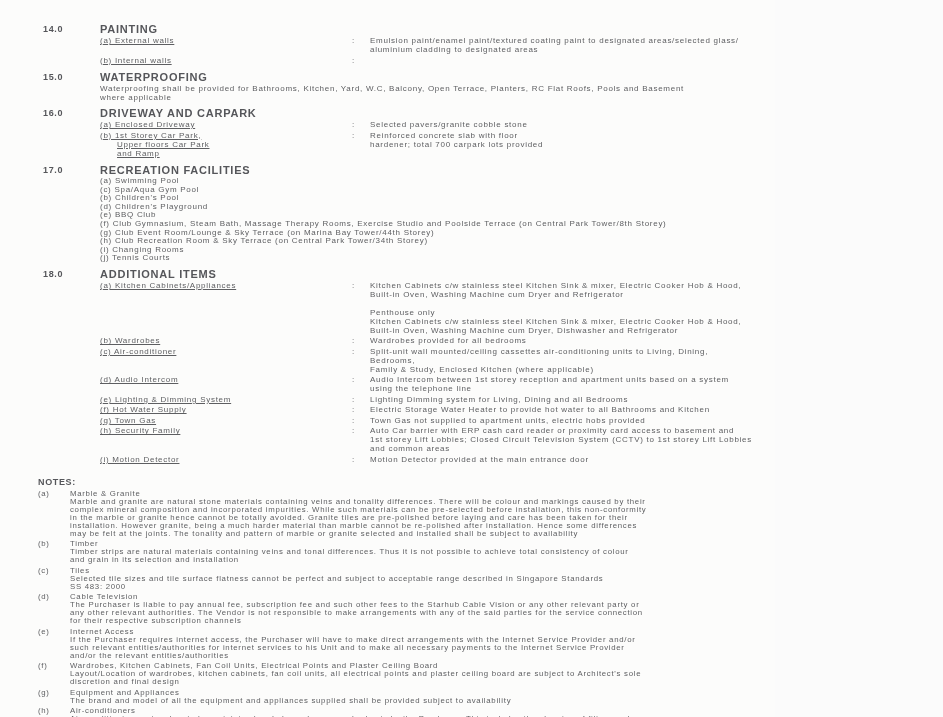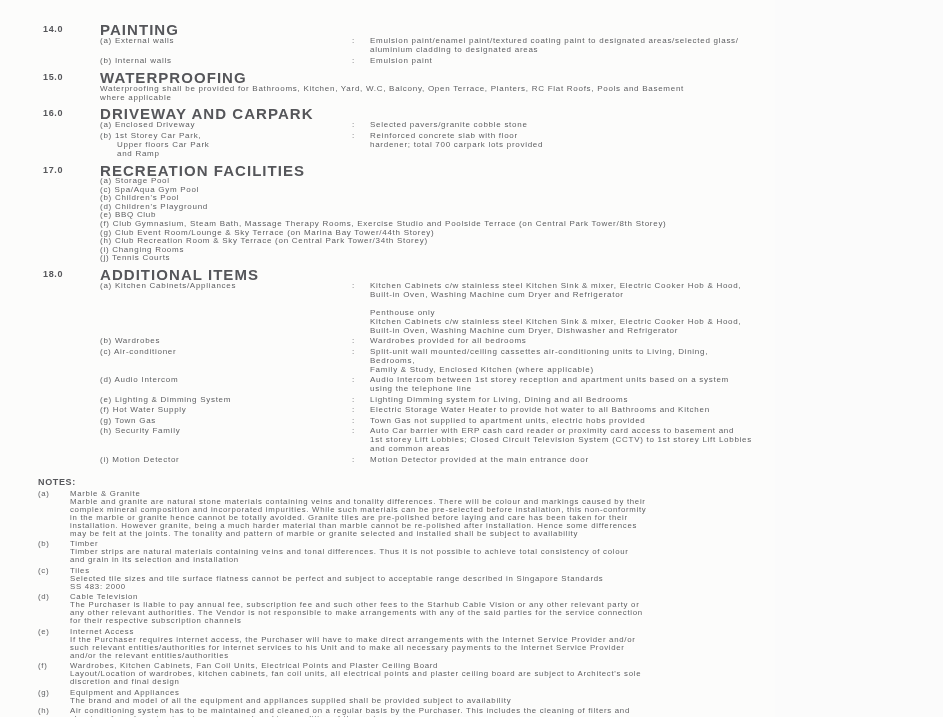--- a/index.html
+++ b/index.html
@@ -7,24 +7,24 @@
     position:relative; box-sizing:border-box;
     width:775px; height:717px; overflow:hidden;
     background:#fcfcfb;
     padding:25px 22px 0 43px;
     font-family:"Liberation Sans", sans-serif;
     font-size:8px; line-height:9px;
     color:#5d5e61; letter-spacing:0.09em;
   }
   .section { display:grid; grid-template-columns:57px 1fr; margin-bottom:7px; }
   .sec-num { font-weight:700; font-size:9px; color:#55565a; letter-spacing:0.07em; }
-  .sec-title { font-weight:700; font-size:15px; color:#55565a; letter-spacing:0.07em; margin:0 0 2px 0; }
+  .sec-title { font-weight:700; font-size:11px; color:#55565a; letter-spacing:0.07em; margin:0 0 2px 0; }
   .sec-body { white-space:pre-line; }
   .item-row { display:grid; grid-template-columns:252px 18px 1fr; margin-bottom:1.5px; }
-  .item-label { white-space:pre-line; padding-left:17px; text-indent:-17px; }
+  .item-label { white-space:pre-line; padding-left:17px; text-indent:-17px;text-decoration:underline; }
   .item-colon { text-align:left; }
   .item-desc { white-space:pre-line; }
   .plain-list { }
   .plain-item { line-height:8.6px; white-space:pre-line; }
   .notes { margin-left:-5px; margin-top:12px; }
   .notes-title { font-weight:700; font-size:9px; color:#55565a; letter-spacing:0.07em; margin:0 0 2px 0; line-height:10px; }
   .note { display:grid; grid-template-columns:32px 1fr; margin-top:2.5px; line-height:8px; font-size:7.8px; }
   .note-letter { }
   .note-title { }
   .note-body { white-space:pre-line; }
@@ -40,21 +40,20 @@
       <h2 class="sec-title">PAINTING</h2>
       <div class="item-row">
         <div class="item-label">(a) External walls</div>
         <div class="item-colon">:</div>
         <div class="item-desc">Emulsion paint/enamel paint/textured coating paint to designated areas/selected glass/
 aluminium cladding to designated areas</div>
       </div>
       <div class="item-row">
         <div class="item-label">(b) Internal walls</div>
         <div class="item-colon">:</div>
-        <div class="item-desc">Emulsion paint</div>
       </div>
     </div>
   </div>
 
   <div class="section">
     <div class="sec-num">15.0</div>
     <div class="sec-content">
       <h2 class="sec-title">WATERPROOFING</h2>
       <div class="sec-body">Waterproofing shall be provided for Bathrooms, Kitchen, Yard, W.C, Balcony, Open Terrace, Planters, RC Flat Roofs, Pools and Basement
 where applicable</div>
@@ -79,21 +78,21 @@
 hardener; total 700 carpark lots provided</div>
       </div>
     </div>
   </div>
 
   <div class="section">
     <div class="sec-num">17.0</div>
     <div class="sec-content">
       <h2 class="sec-title">RECREATION FACILITIES</h2>
       <div class="plain-list">
-        <div class="plain-item">(a) Storage Pool</div>
+        <div class="plain-item">(a) Swimming Pool</div>
         <div class="plain-item">(c) Spa/Aqua Gym Pool</div>
         <div class="plain-item">(b) Children's Pool</div>
         <div class="plain-item">(d) Children's Playground</div>
         <div class="plain-item">(e) BBQ Club</div>
         <div class="plain-item">(f) Club Gymnasium, Steam Bath, Massage Therapy Rooms, Exercise Studio and Poolside Terrace (on Central Park Tower/8th Storey)</div>
         <div class="plain-item">(g) Club Event Room/Lounge &amp; Sky Terrace (on Marina Bay Tower/44th Storey)</div>
         <div class="plain-item">(h) Club Recreation Room &amp; Sky Terrace (on Central Park Tower/34th Storey)</div>
         <div class="plain-item">(i) Changing Rooms</div>
         <div class="plain-item">(j) Tennis Courts</div>
       </div>
@@ -227,19 +226,20 @@
       <div class="note-letter">(g)</div>
       <div>
         <div class="note-title">Equipment and Appliances</div>
         <div class="note-body">The brand and model of all the equipment and appliances supplied shall be provided subject to availability</div>
       </div>
     </div>
 
     <div class="note">
       <div class="note-letter">(h)</div>
       <div>
+        <div class="note-title">Air-conditioners</div>
         <div class="note-body">Air conditioning system has to be maintained and cleaned on a regular basis by the Purchaser. This includes the cleaning of filters and
 clearing of condensate pipes to ensure good working condition of the system</div>
       </div>
     </div>
   </div>
 
 </div>
 
 </body></html>

